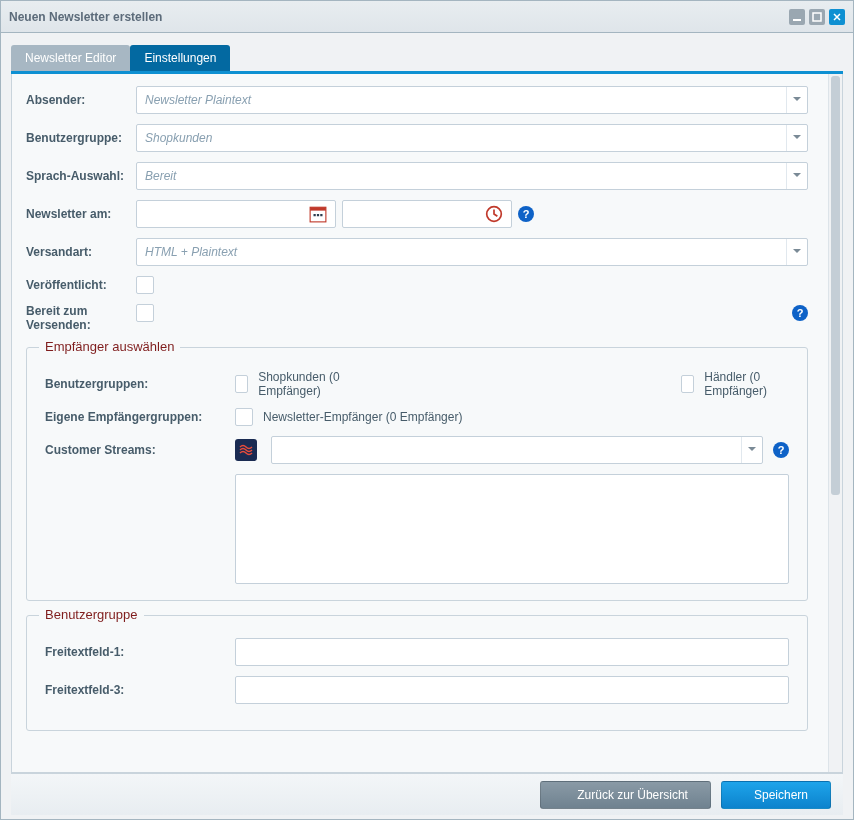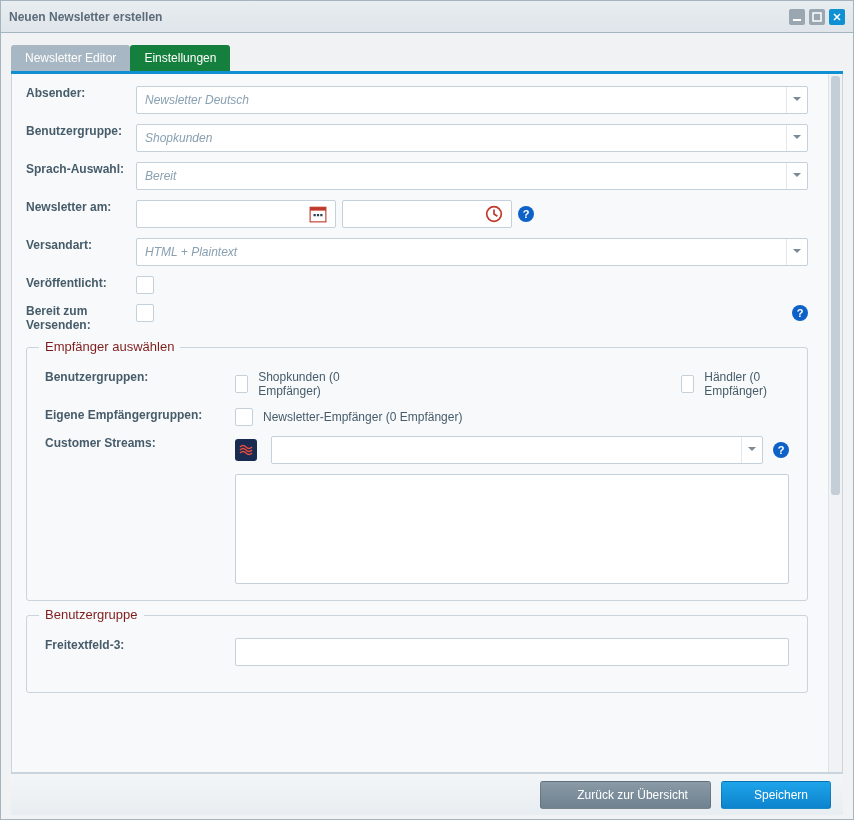--- a/index.html
+++ b/index.html
@@ -44,21 +44,21 @@
   margin: 10px 10px 0 10px;
 }
 .tab {
   padding: 6px 14px;
   border-radius: 3px 3px 0 0;
   color: #fff;
   font-size: 12px;
   cursor: pointer;
 }
 .tab.inactive { background: #a7b7c3; }
-.tab.active { background: #15803d; }
+.tab.active { background: #0369a1; }
 
 .tabstrip-underline {
   height: 3px;
   background: #0e90d2;
   margin: 0 10px;
 }
 
 .body-area {
   flex: 1;
   display: flex;
@@ -82,21 +82,21 @@
 .scroll-thumb {
   position: absolute;
   top: 2px; left: 2px; right: 2px;
   height: 60%;
   background: #c4ced6;
   border-radius: 3px;
 }
 
 .formrow {
   display: flex;
-  align-items: flex-start;
+  align-items: center;
   margin-bottom: 10px;
 }
 .formrow.top-align { align-items: flex-start; }
 .formlabel {
   width: 110px;
   font-weight: bold;
   color: #475c6a;
   font-size: 12px;
   padding-right: 8px;
 }
@@ -265,21 +265,21 @@
   </div>
   <div class="tabstrip-underline"></div>
 
   <div class="body-area">
     <div class="form-scroll">
 
       <div class="formrow">
         <div class="formlabel">Absender:</div>
         <div class="formfield">
           <div class="combo">
-            <span class="combo-text">Newsletter Deutsch</span>
+            <span class="combo-text">Newsletter Plaintext</span>
             <div class="trigger">
               <span><svg viewBox="0 0 10 10">
                     <path d="M1 3 L5 7 L9 3 Z"></path>
                   </svg></span>
             </div>
           </div>
         </div>
       </div>
 
       <div class="formrow">
@@ -419,20 +419,26 @@
 
         <div style="padding-left:190px">
           <div class="textarea-box"></div>
         </div>
       </div>
 
       <div class="fieldset">
         <div class="fieldset-title">Benutzergruppe</div>
 
         <div class="formrow">
+          <div class="formlabel wide">Freitextfeld-1:</div>
+          <div class="formfield">
+              <div class="textinput"></div>
+            </div>
+        </div>
+        <div class="formrow">
           <div class="formlabel wide">Freitextfeld-3:</div>
           <div class="formfield">
               <div class="textinput"></div>
             </div>
         </div>
       </div>
 
     </div>
     <div class="scrollbar-fake">
       <div class="scroll-thumb"></div>

